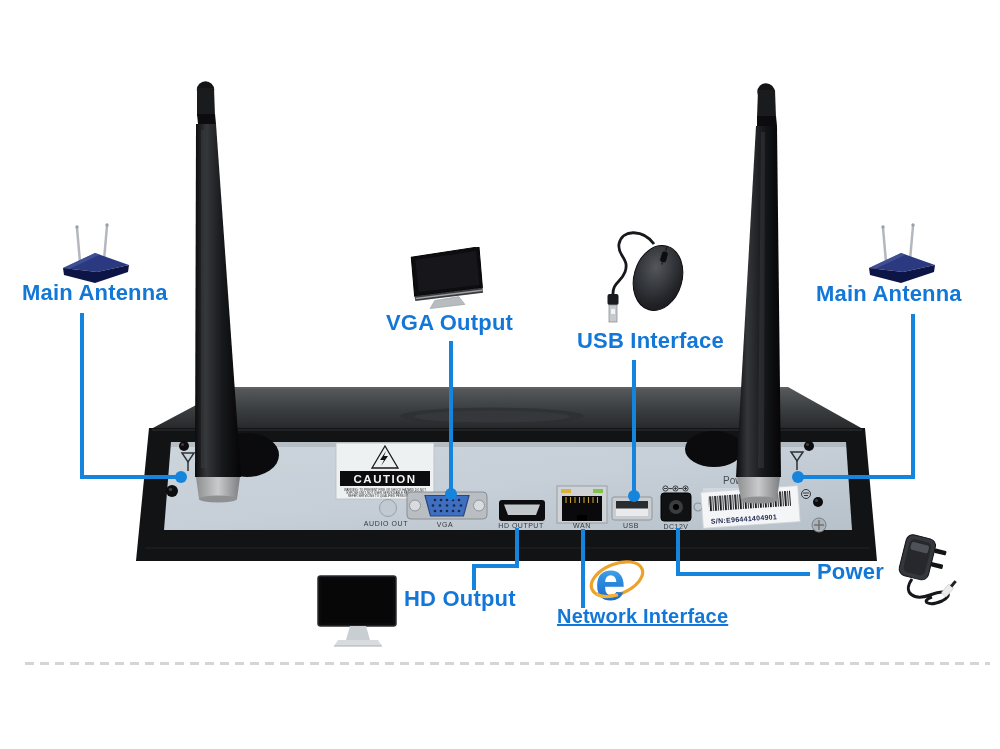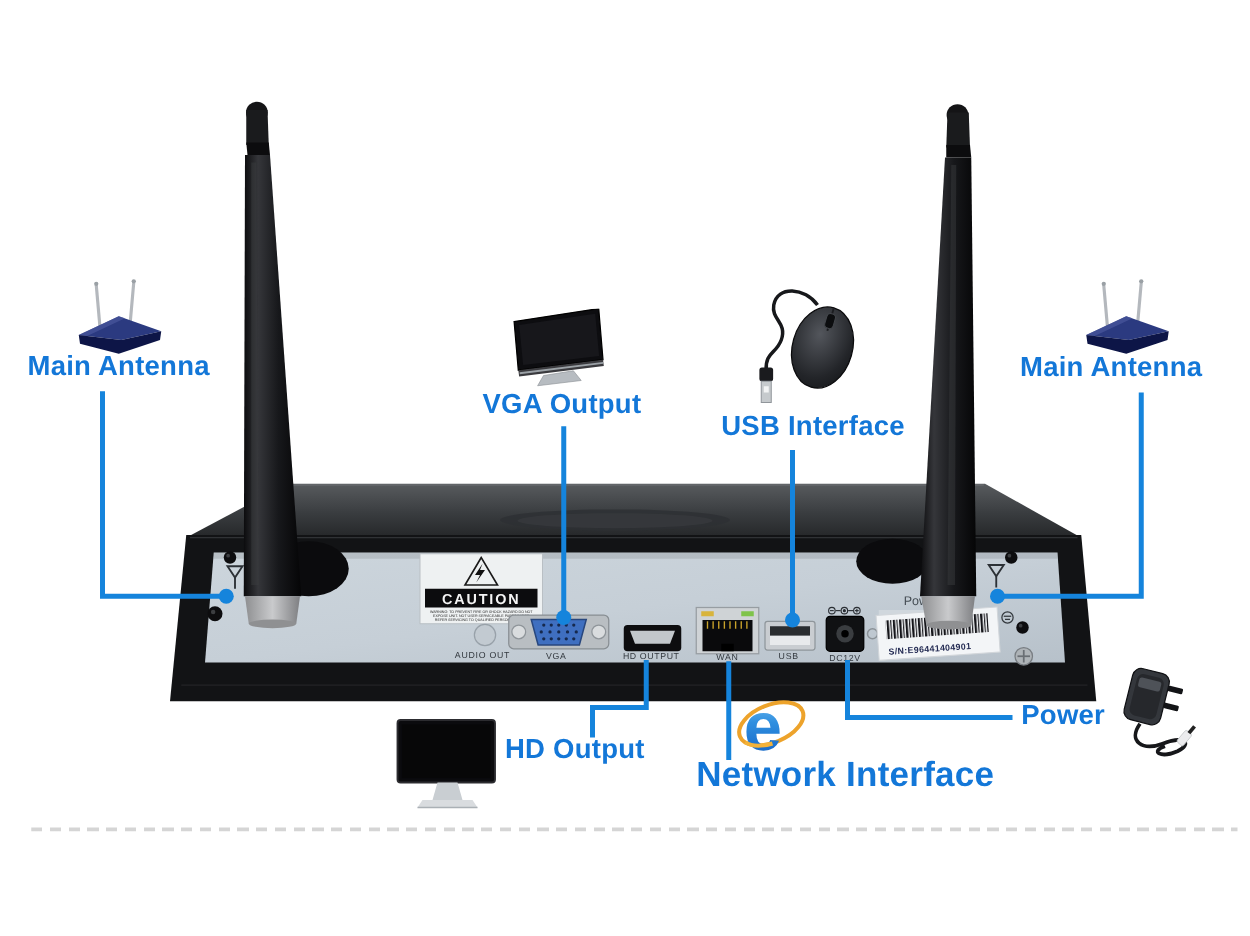--- a/index.html
+++ b/index.html
@@ -1,21 +1,21 @@
 <!DOCTYPE html>
 <html><head>
 <meta charset="utf-8">
 <style>
   html,body{margin:0;padding:0;background:#fff;}
   #scene{position:relative;width:1000px;height:749px;background:#ffffff;overflow:hidden;
          font-family:"Liberation Sans",sans-serif;}
   .abs{position:absolute;}
   .callout-label{position:absolute;color:#1377d8;font-weight:bold;font-size:22px;
                  letter-spacing:.2px;white-space:nowrap;line-height:1;}
-  .callout-label.small{font-size:28px;}
+  .callout-label.small{font-size:20px;text-decoration:underline;}
   #dashed-sep{position:absolute;left:25px;top:662px;width:965px;height:3px;
               background:repeating-linear-gradient(90deg,#d5d5d5 0 9px,transparent 9px 15px);}
   svg{display:block;}
 </style>
 </head>
 <body>
 
 <div id="scene">
 
   <svg class="abs" style="left:0;top:0" width="1000" height="749" viewBox="0 0 1000 749">

